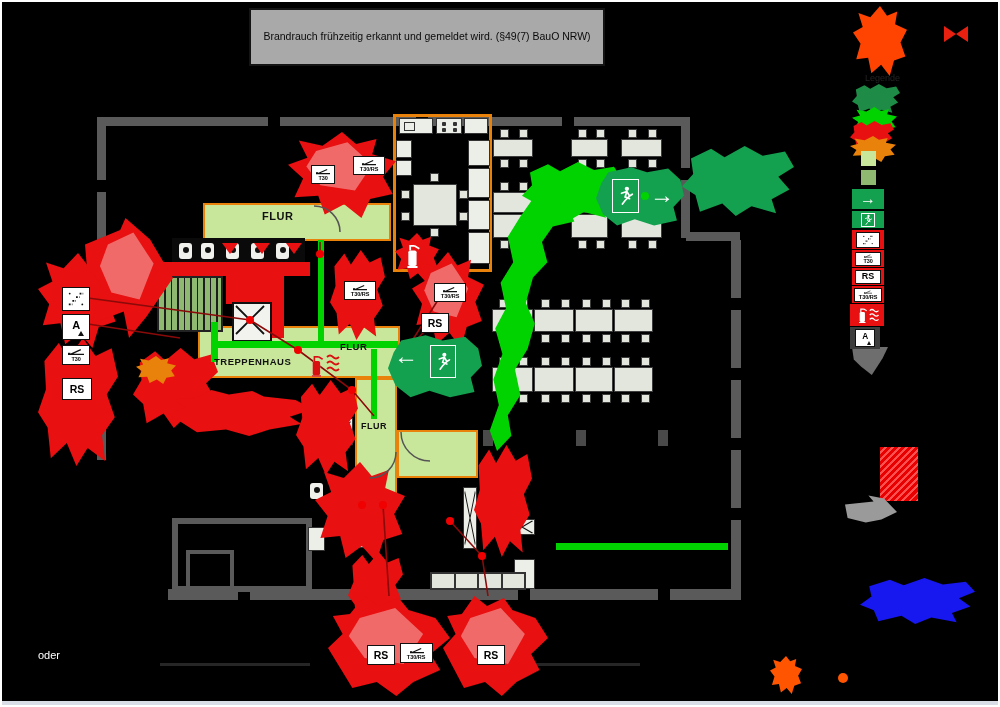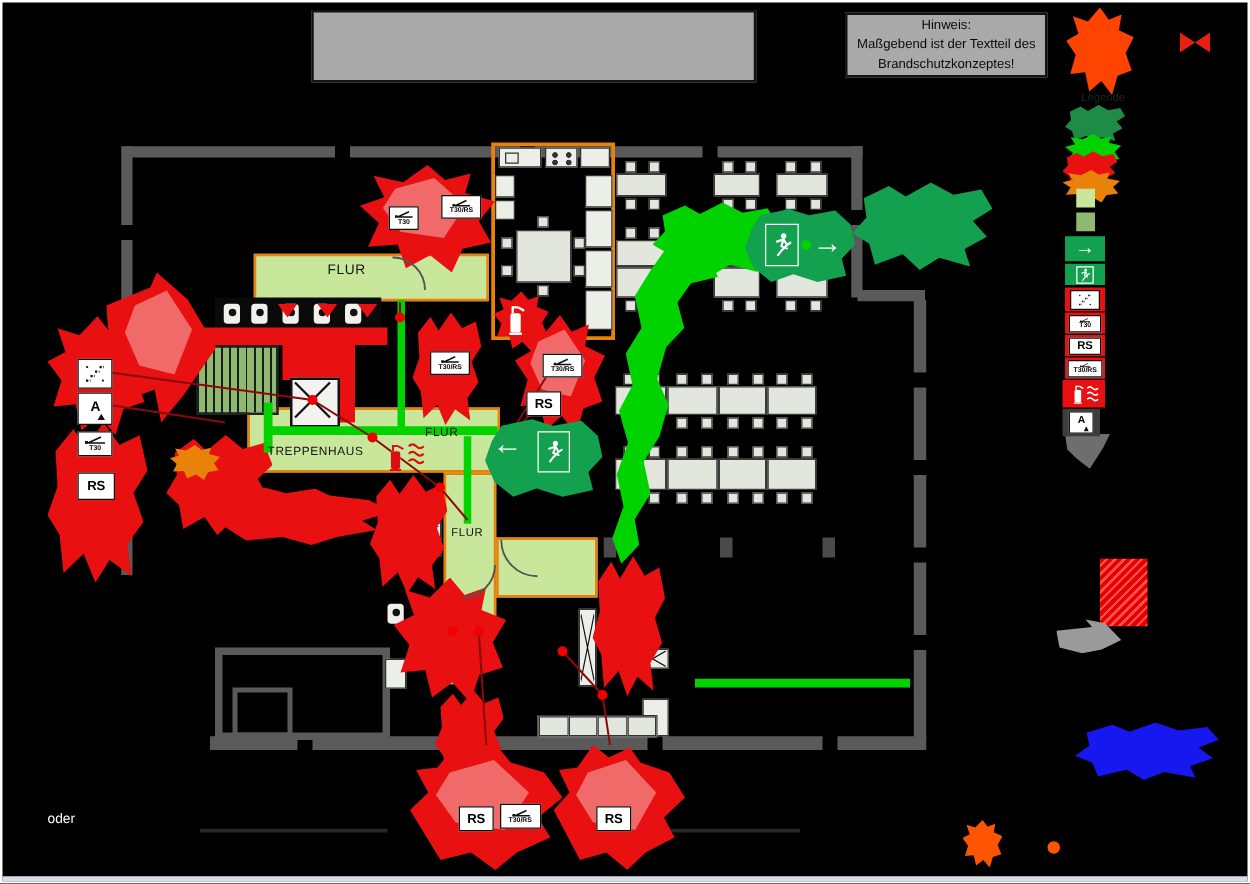--- a/index.html
+++ b/index.html
@@ -13,21 +13,21 @@
   .infobox{background:var(--panel-gray);border:2px solid #141414;color:#0a0a0a;
            text-align:center;font-size:10.5px;line-height:1.45;z-index:30;
            display:flex;flex-direction:column;justify-content:center;}
   
   .wall{background:var(--wall-gray);z-index:1;}
   .stub{background:#4a4a4a;z-index:2;}
 
   
   .corr{background:var(--corridor-green);border:2.5px solid var(--accent-orange);z-index:3;box-sizing:border-box;}
   .greenbump{background:var(--corridor-green);z-index:3;}
-  .roomlbl{color:#111;font-weight:normal;z-index:8;letter-spacing:.5px;}
+  .roomlbl{color:#111;font-weight:bold;z-index:8;letter-spacing:.5px;}
 
   .stairs{background:repeating-linear-gradient(90deg,var(--sage-green) 0 5px,#1d1d1d 5px 6.5px);
           border:2px solid #222;z-index:4;box-sizing:border-box;}
   .lift{background:#f2f2ee;border:2px solid #111;z-index:5;}
 
   
   .desk{background:var(--desk-fill);border:1.5px solid #3c3c3c;z-index:3;box-sizing:border-box;}
   .chair{background:var(--desk-fill);border:1px solid #3c3c3c;width:9px;height:9px;z-index:3;box-sizing:border-box;}
   .fixt{background:#eceee8;border:1px solid #333;z-index:3;box-sizing:border-box;}
   .wc{background:#f0f0ec;border-radius:3px;width:13px;height:16px;z-index:4;}
@@ -95,25 +95,21 @@
         <circle cx="3" cy="4" r="1" fill="#111"></circle>
           <circle cx="17" cy="16" r="1" fill="#111"></circle>
       </g>
       <g id="sym-x">
         <path d="M2 2 L30 30 M30 2 L2 30" stroke="#111" stroke-width="1.8"></path>
       </g>
     </defs>
   </svg>
 
   <div class="abs infobox" style="left:249px;top:8px;width:352px;height:54px;">
-  </div>
-  <div class="abs infobox" style="left:676px;top:10px;width:158px;height:48px;">
-    <div>Hinweis:</div>
-    <div>Maßgebend ist der Textteil des</div>
-    <div>Brandschutzkonzeptes!</div>
+    <div>Brandrauch frühzeitig erkannt und gemeldet wird. (§49(7) BauO NRW)</div>
   </div>
 
   <div class="abs wall" style="left:100px;top:117px;width:168px;height:9px"></div>
   <div class="abs wall" style="left:280px;top:117px;width:136px;height:9px"></div>
   <div class="abs wall" style="left:428px;top:117px;width:134px;height:9px"></div>
   <div class="abs wall" style="left:574px;top:117px;width:116px;height:9px"></div>
   <div class="abs wall" style="left:97px;top:117px;width:9px;height:63px"></div>
   <div class="abs wall" style="left:97px;top:192px;width:9px;height:64px"></div>
   <div class="abs wall" style="left:97px;top:400px;width:9px;height:60px"></div>
   <div class="abs wall" style="left:681px;top:117px;width:9px;height:51px"></div>

